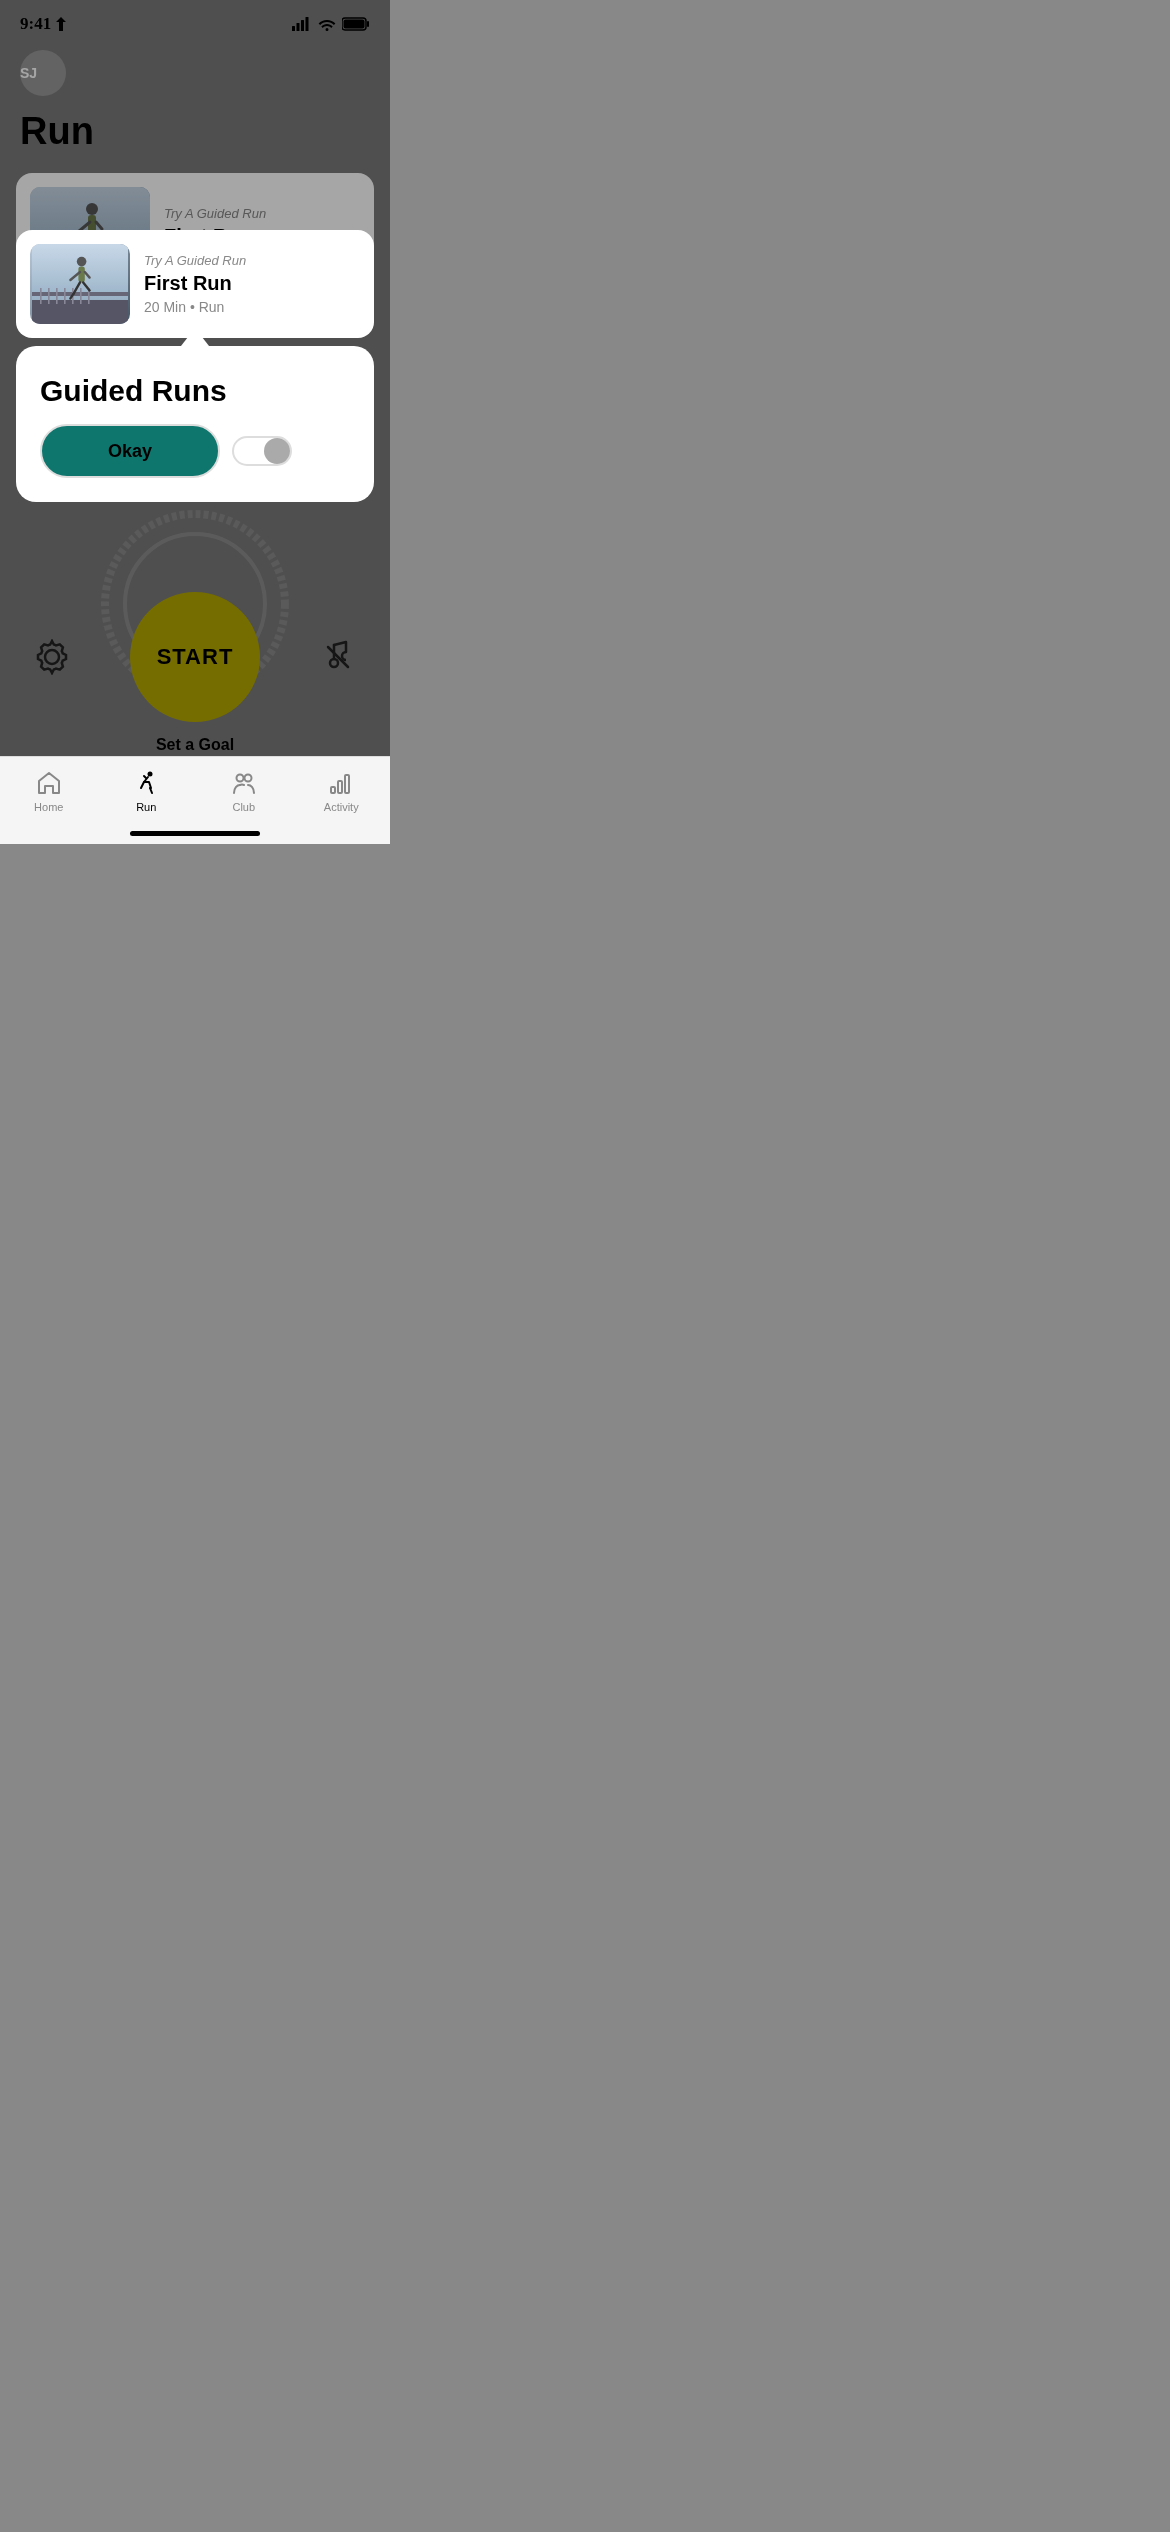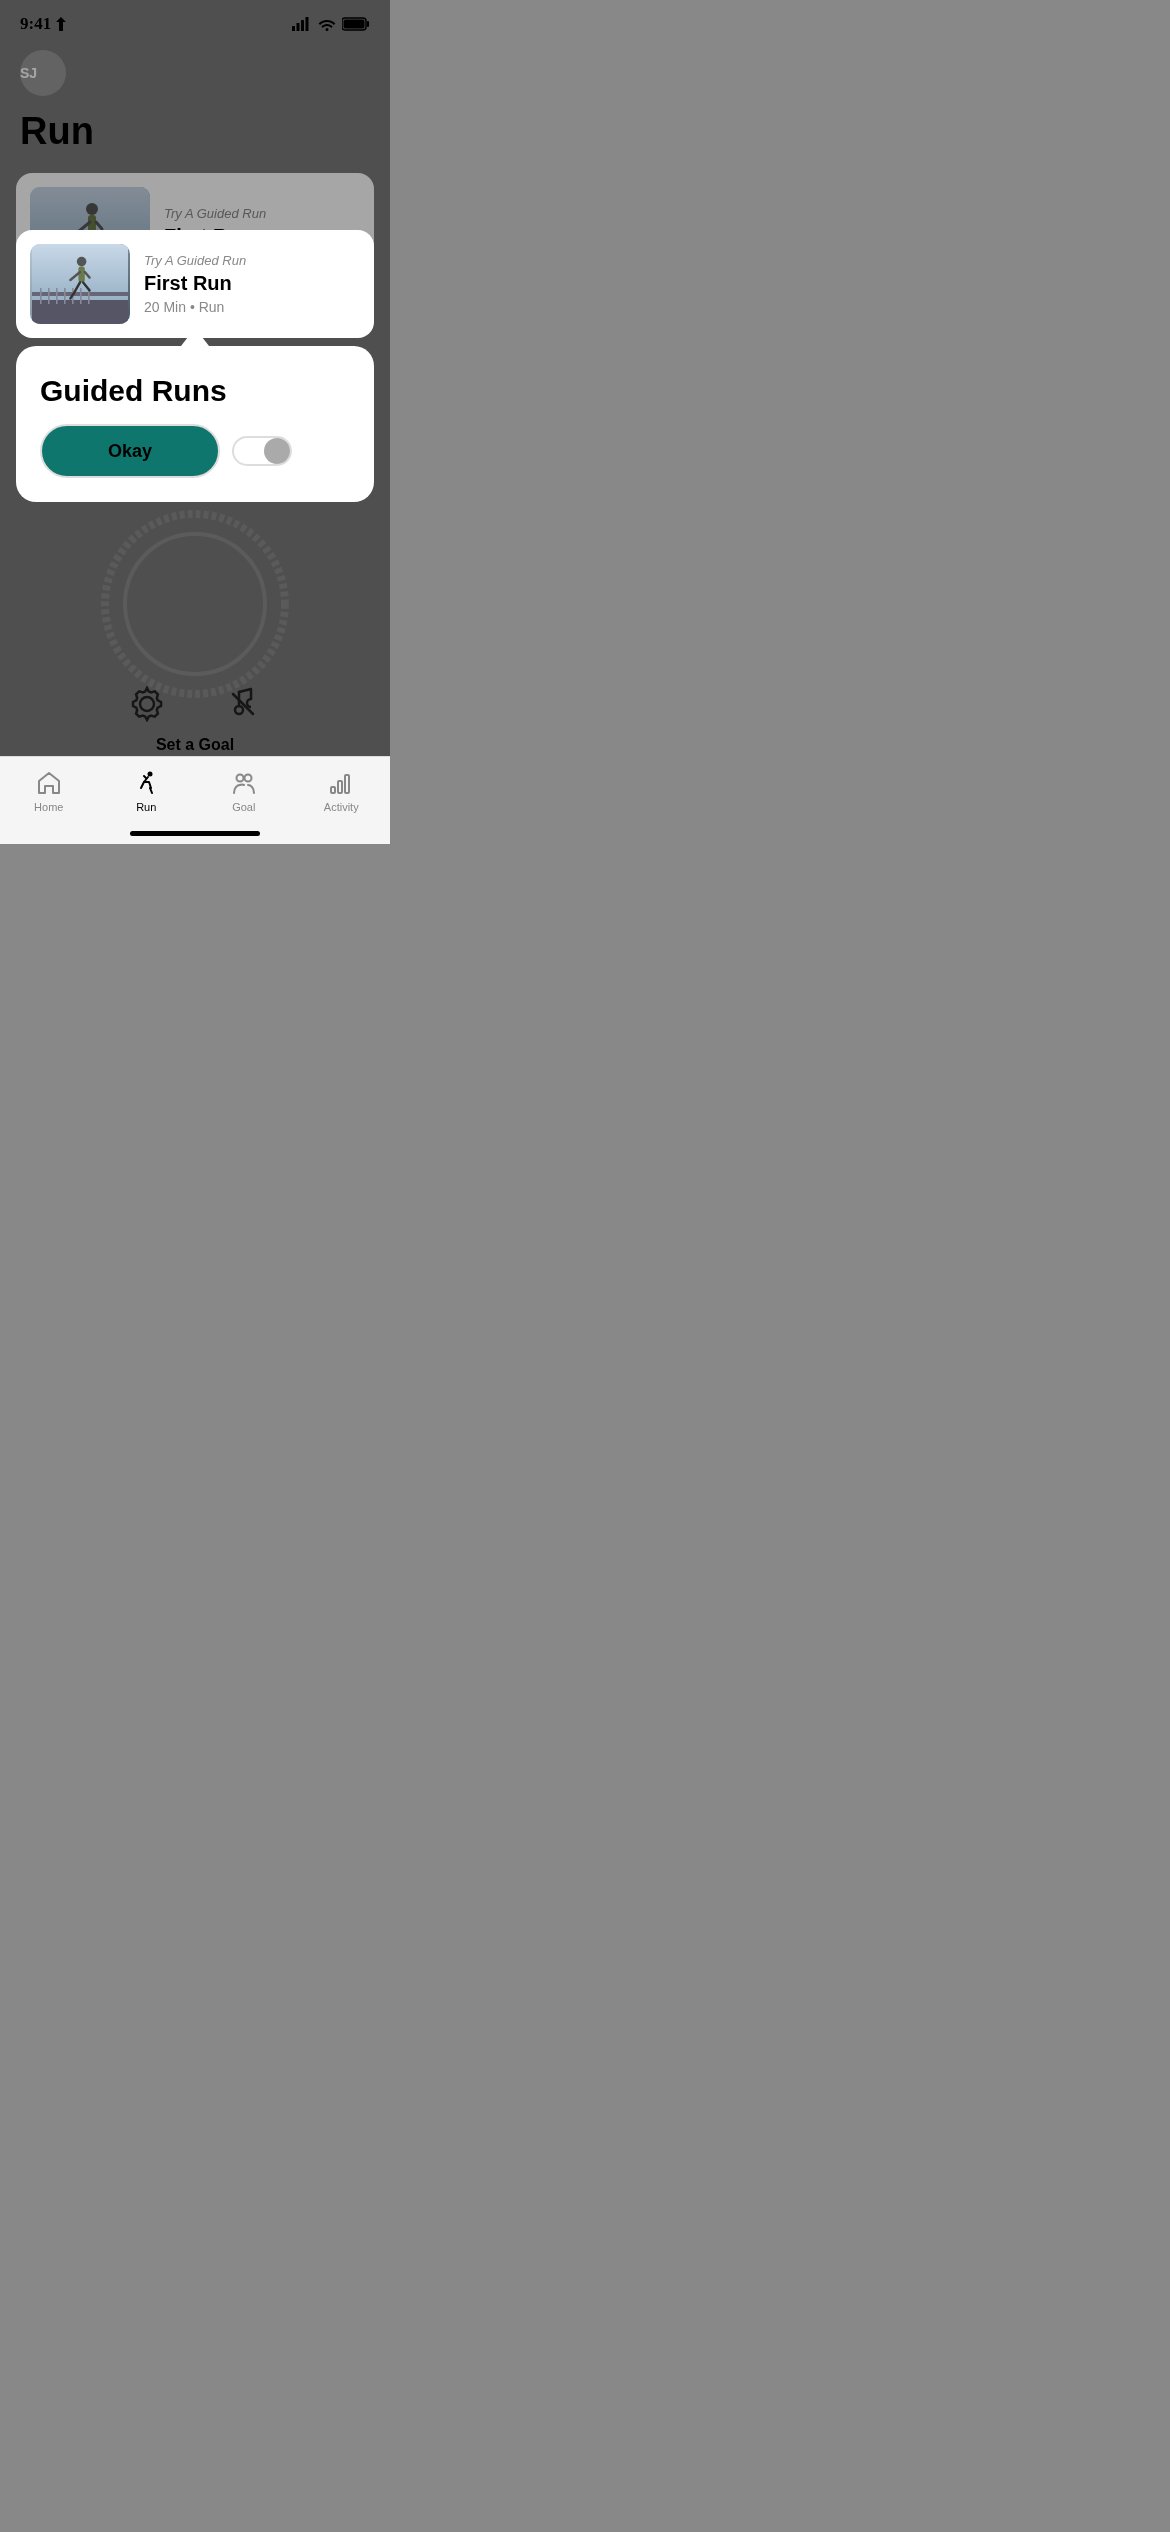--- a/index.html
+++ b/index.html
@@ -469,20 +469,23 @@
   <div class="bottom-area">
     <div class="bottom-actions">
 
       <div>
         <svg class="gear-icon" viewBox="0 0 36 36" fill="none">
           <path d="M18 11a7 7 0 100 14 7 7 0 000-14z" stroke="#222" stroke-width="2.5" fill="none"></path>
           <path d="M18 2l1.8 3.5a8.5 8.5 0 012.2.9l3.8-1.1 3.1 3.1-1.1 3.8a8.5 8.5 0 01.9 2.2L32 16v4l-3.3 1.6a8.5 8.5 0 01-.9 2.2l1.1 3.8-3.1 3.1-3.8-1.1a8.5 8.5 0 01-2.2.9L18 34l-1.8-3.5a8.5 8.5 0 01-2.2-.9l-3.8 1.1-3.1-3.1 1.1-3.8a8.5 8.5 0 01-.9-2.2L4 20v-4l3.3-1.6a8.5 8.5 0 01.9-2.2L7.1 8.4l3.1-3.1 3.8 1.1a8.5 8.5 0 012.2-.9L18 2z" stroke="#222" stroke-width="2.5" fill="none"></path>
         </svg>
       </div>
 
+      <div class="start-button">
+        <span>START</span>
+      </div>
 
       <div>
         <svg class="music-off-icon" viewBox="0 0 36 36" fill="none">
           <path d="M8 8l20 20" stroke="#222" stroke-width="2.5" stroke-linecap="round"></path>
           <path d="M14 6v14" stroke="#222" stroke-width="2.5" stroke-linecap="round"></path>
           <path d="M14 20a4 4 0 100 8 4 4 0 000-8z" stroke="#222" stroke-width="2.5" fill="none"></path>
           <path d="M14 6l12-3v10" stroke="#222" stroke-width="2.5" stroke-linecap="round" stroke-linejoin="round"></path>
           <path d="M26 13a4 4 0 100 8" stroke="#222" stroke-width="2.5" fill="none"></path>
         </svg>
       </div>
@@ -572,21 +575,21 @@
   </div>
 
   <div class="tab-item">
     <svg class="tab-icon" viewBox="0 0 28 28" fill="none">
       <circle cx="10" cy="9" r="3.5" stroke="#888" stroke-width="2" fill="none"></circle>
       <circle cx="18" cy="9" r="3.5" stroke="#888" stroke-width="2" fill="none"></circle>
       <path d="M4 24c0-5 3-8 6-8" stroke="#888" stroke-width="2" stroke-linecap="round" fill="none"></path>
       <path d="M24 24c0-5-3-8-6-8" stroke="#888" stroke-width="2" stroke-linecap="round" fill="none"></path>
       <path d="M10 16c1.3-.6 2.7-.6 4 0" stroke="#888" stroke-width="2" stroke-linecap="round" fill="none"></path>
     </svg>
-    <span class="tab-label">Goal</span>
+    <span class="tab-label">Club</span>
   </div>
 
   <div class="tab-item">
     <svg class="tab-icon" viewBox="0 0 28 28" fill="none">
       <rect x="4" y="18" width="4" height="6" rx="1" stroke="#888" stroke-width="2" fill="none"></rect>
       <rect x="11" y="12" width="4" height="12" rx="1" stroke="#888" stroke-width="2" fill="none"></rect>
       <rect x="18" y="6" width="4" height="18" rx="1" stroke="#888" stroke-width="2" fill="none"></rect>
     </svg>
     <span class="tab-label">Activity</span>
   </div>

